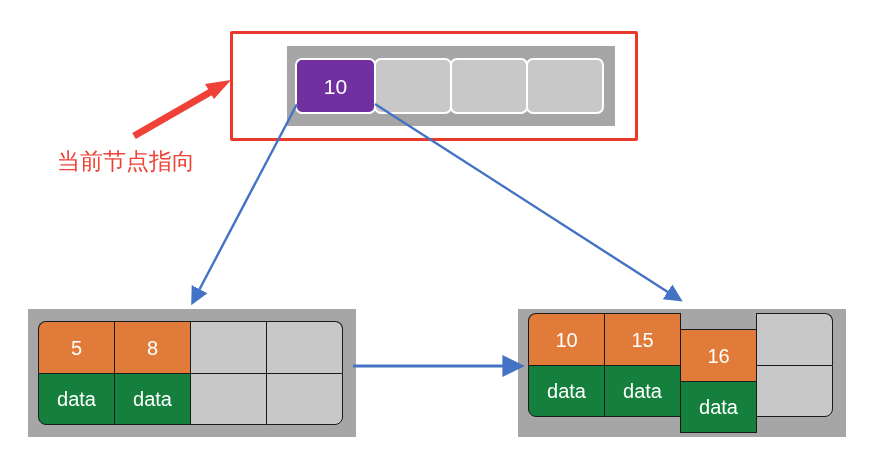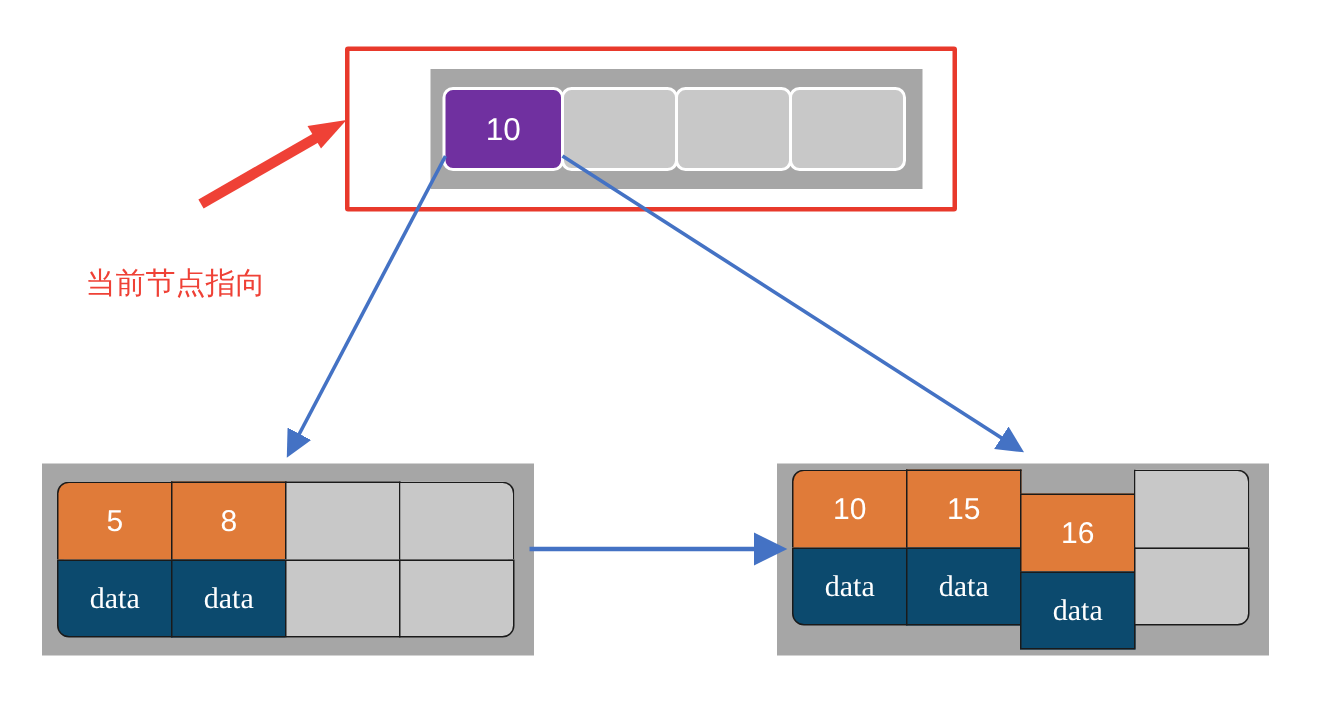--- a/index.html
+++ b/index.html
@@ -96,44 +96,43 @@
   .key-box {
     border-top-left-radius: 8px;
     border-top-right-radius: 8px;
     border-bottom: none;
   }
   .data-box {
     border-bottom-left-radius: 8px;
     border-bottom-right-radius: 8px;
   }
   .key-box.filled  { background: #e07b39; }
-  .data-box.filled { background: #0c4a6e; font-family: Liberation Serif, serif; }
+  .data-box.filled { background: #15803d; }
   .key-box.empty, .data-box.empty { background: #c8c8c8; color: transparent; }
 
   
   .leaf-cell.filled-cell .key-box  { border-top-right-radius: 8px; border-top-left-radius: 8px; }
   .leaf-cell:not(:first-child) .key-box  { border-top-left-radius: 0; }
   .leaf-cell:not(:first-child) .data-box { border-bottom-left-radius: 0; }
   .leaf-cell:not(:last-child) .key-box   { border-top-right-radius: 0; }
   .leaf-cell:not(:last-child) .data-box  { border-bottom-right-radius: 0; }
   .leaf-cell:first-child .key-box  { border-top-left-radius: 8px; }
   .leaf-cell:first-child .data-box { border-bottom-left-radius: 8px; }
   .leaf-cell:last-child .key-box   { border-top-right-radius: 8px; }
   .leaf-cell:last-child .data-box  { border-bottom-right-radius: 8px; }
 
   
   .annotation-text {
     position: absolute;
     color: #ef4136;
-    font-size: 20px;
+    font-size: 23px;
     line-height: 1;
     white-space: nowrap;
     z-index: 6;
     font-family: "DejaVu Sans", "Liberation Sans", sans-serif;
-    margin-top: 28px;
   }
 </style>
 </head>
 <body>
 
 <div id="canvas">
 
   <div class="highlight-box" style="left:230px; top:31px; width:408px; height:110px;"></div>
 
   <div class="node-frame" style="left:287px; top:46px; width:328px; height:80px; padding-left:8px;">

